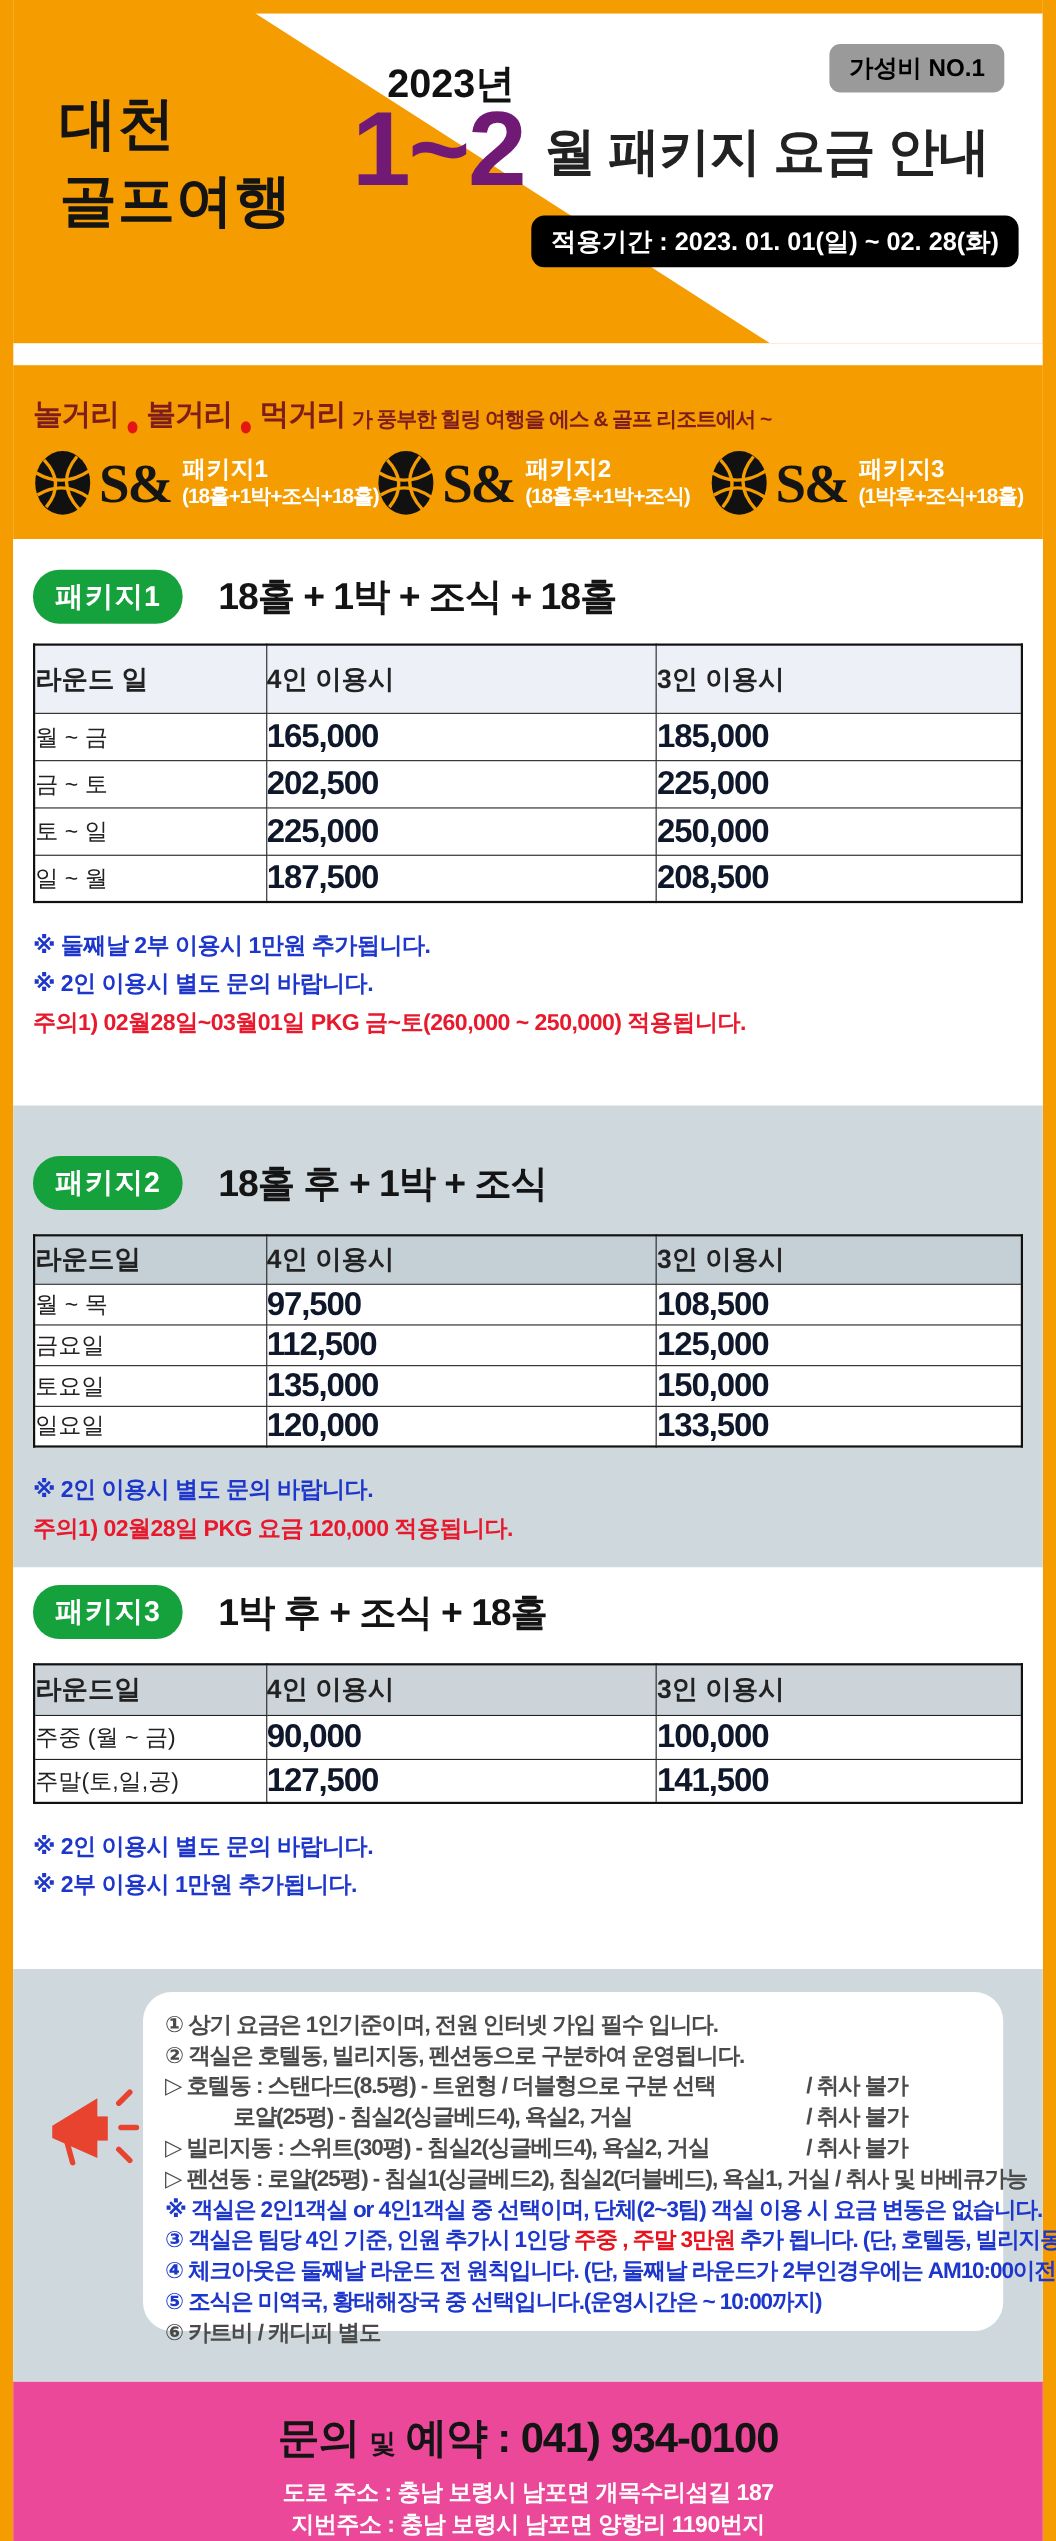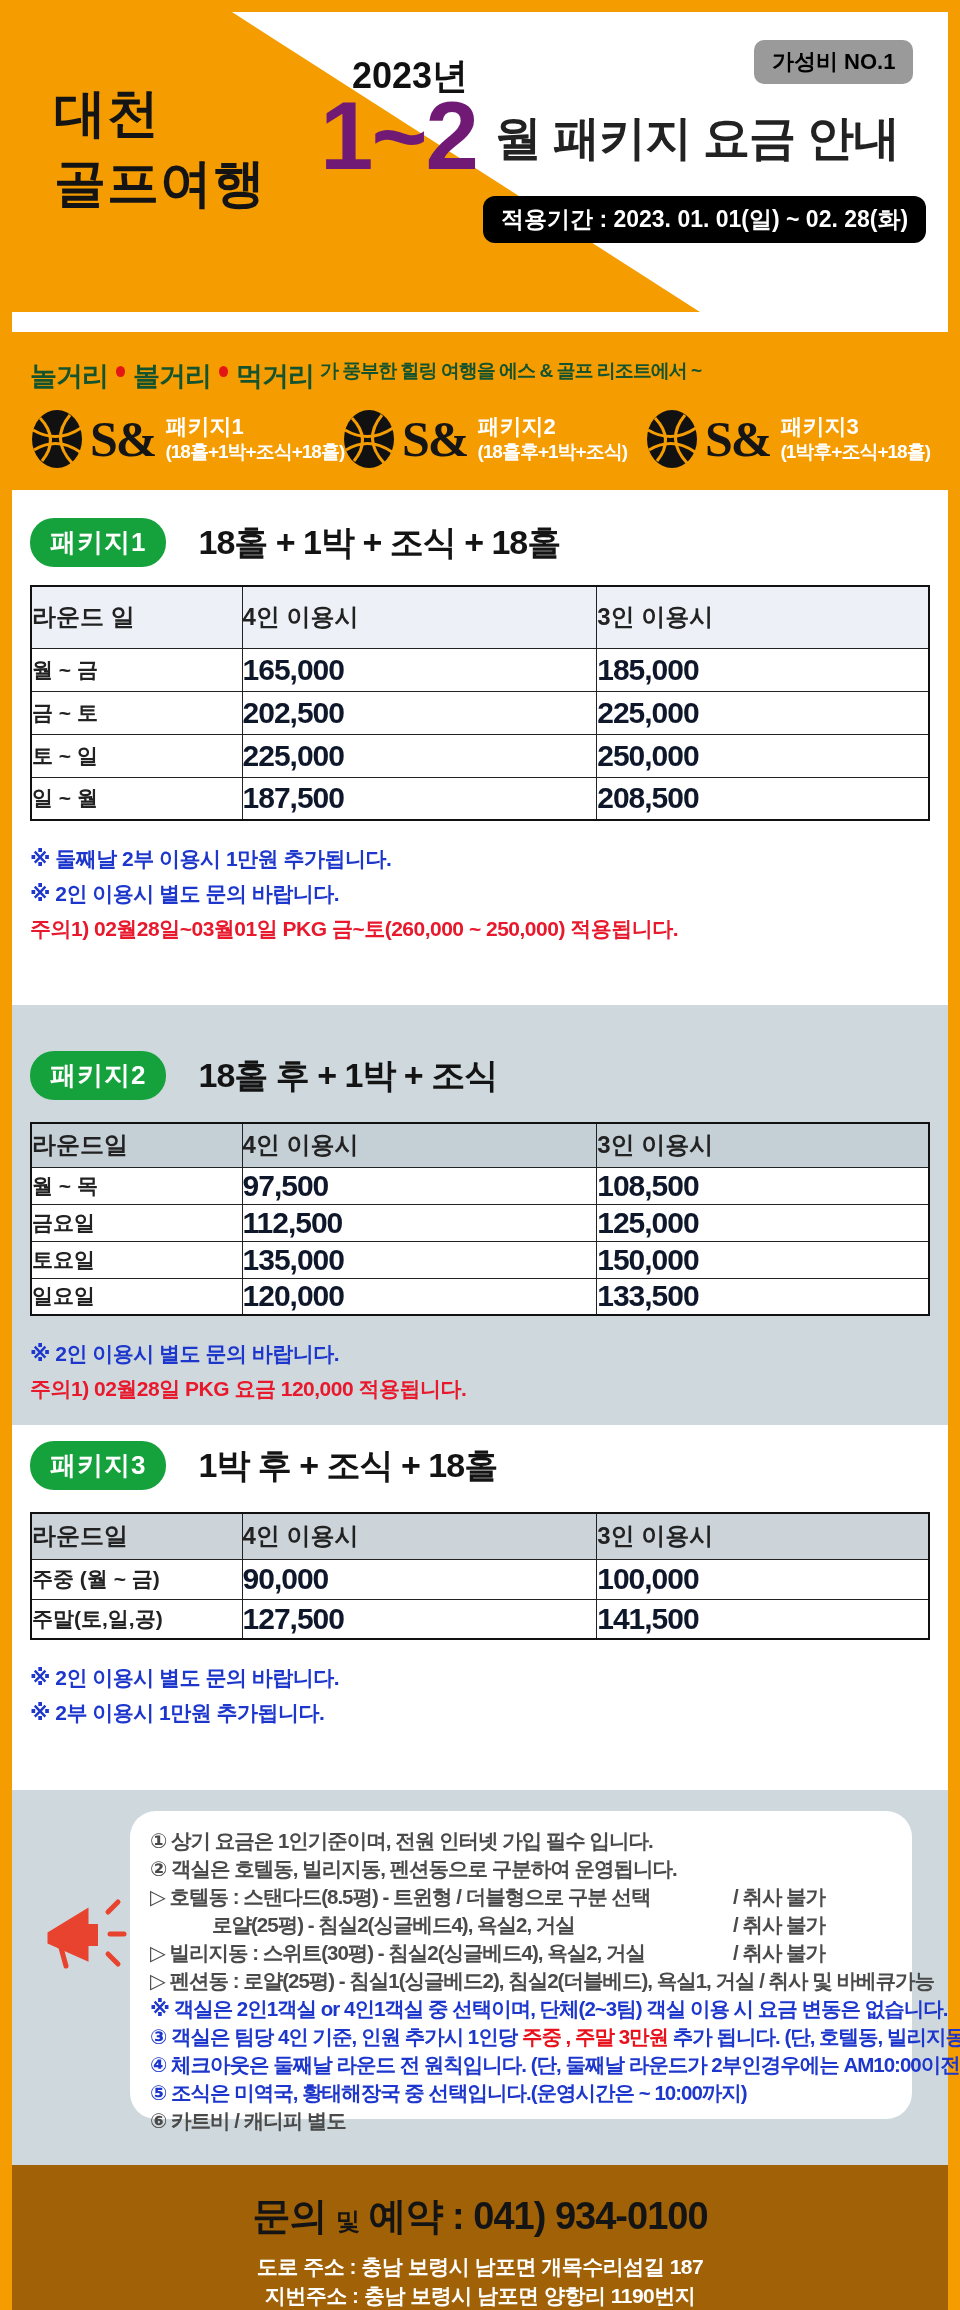--- a/index.html
+++ b/index.html
@@ -18,21 +18,21 @@
                    font-size:22px; font-weight:700; padding:7px 18px; border-radius:10px; z-index:3; }
   .year { position:absolute; left:340px; top:52px; font-size:36px; font-weight:700; color:#111; z-index:3; }
   .title-line { position:absolute; left:308px; top:88px; display:flex; align-items:flex-end; z-index:3; white-space:nowrap; }
   .months { color:#701a75; font-size:96px; font-weight:700; line-height:1; letter-spacing:-2px; }
   .title-rest { color:#222; font-size:47px; font-weight:700; margin-left:18px; margin-bottom:14px; letter-spacing:-1px; }
   .period-badge { position:absolute; left:471px; top:196px; background:#000000; color:#fff;
                   font-size:23px; font-weight:700; padding:8px 18px; border-radius:12px; z-index:3; white-space:nowrap; }
 
   
   .band { height:158px; background:#F49C00; padding:26px 0 0 18px; }
-  .intro { font-size:19px; color:#14532d; font-weight:700; display:flex; align-items:flex-start; }
+  .intro { font-size:19px; color:#7f1d1d; font-weight:700; display:flex; align-items:flex-end; }
   .intro .big { font-size:27px; font-weight:900; letter-spacing:-1px; }
   .intro .dot { width:9px; height:11px; background:#e31515; border-radius:50%; margin:8px 8px 0 8px; }
   .intro .small { margin-left:6px; letter-spacing:-1px; }
   .logos { display:flex; margin-top:14px; }
   .logo-group { display:flex; align-items:center; width:312px; }
   .ball { flex:0 0 auto; }
   .sn { font-family:"Liberation Serif","DejaVu Serif",serif; font-size:50px; font-weight:700;
         color:#151515; margin:0 10px 0 6px; letter-spacing:-2px; }
   .logo-txt { color:#fff; font-weight:700; line-height:1.2; white-space:nowrap; }
   .logo-txt .nm { font-size:22px; }
@@ -48,21 +48,21 @@
   .sec4 { height:375px; position:relative; }
 
   .pkg-head { display:flex; align-items:center; }
   .pkg-badge { background:#15a23c; color:#fff; font-size:26px; font-weight:700;
                padding:7px 20px; border-radius:24px; letter-spacing:1px; }
   .pkg-title { font-size:34px; font-weight:700; color:#141414; margin-left:32px; letter-spacing:-1px; }
 
   table.ptable { width:900px; border-collapse:collapse; border:2px solid #111; background:#fff; }
   table.ptable th, table.ptable td { border:1px solid #222; text-align:left; vertical-align:middle; }
   table.ptable th { font-size:24px; font-weight:700; color:#222; }
-  td.day { font-size:21px; color:#222;font-weight:bold; }
+  td.day { font-size:21px; color:#222; }
   td.price { font-size:30px; font-weight:700; color:#0f172a; letter-spacing:-1px; }
   .c1 { width:23.5%; } .c2 { width:39.5%; } .c3 { width:37%; }
 
   .t1 th { height:62px; background:#edf1f7; }
   .t1 td { height:43px; }
   .t2 th { height:44px; background:#c5cfd6; }
   .t2 td { height:37px; }
   .t3 th { height:46px; background:#ccd4da; }
   .t3 td { height:40px; }
 
@@ -77,21 +77,21 @@
   .info-line { font-size:20.5px; color:#4a4a4a; font-weight:700; line-height:28px;
                letter-spacing:-1px; white-space:nowrap; }
   .info-split { display:flex; }
   .info-split .lft { width:583px; }
   .indent { padding-left:62px; }
   .indent .lft { width:521px; }
   .blue { color:#1d36cc; }
   .red { color:#e8111c; }
 
   
-  .footer { height:145px; background:#a16207; text-align:center; padding-top:26px; }
+  .footer { height:145px; background:#ec4899; text-align:center; padding-top:26px; }
   .contact { font-size:38px; font-weight:900; color:#141414; letter-spacing:-1px; }
   .contact .mid { font-size:24px; font-weight:700; }
   .addr { color:#fff; font-size:21px; font-weight:700; line-height:29px; margin-top:10px; letter-spacing:-0.5px; }
 </style>
 </head>
 <body>
 
 <div class="page">
 
   <div class="header">

